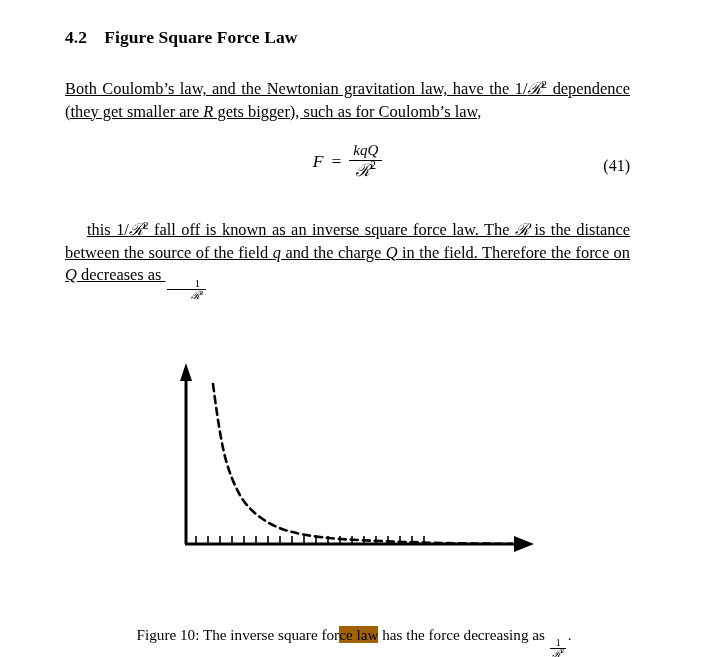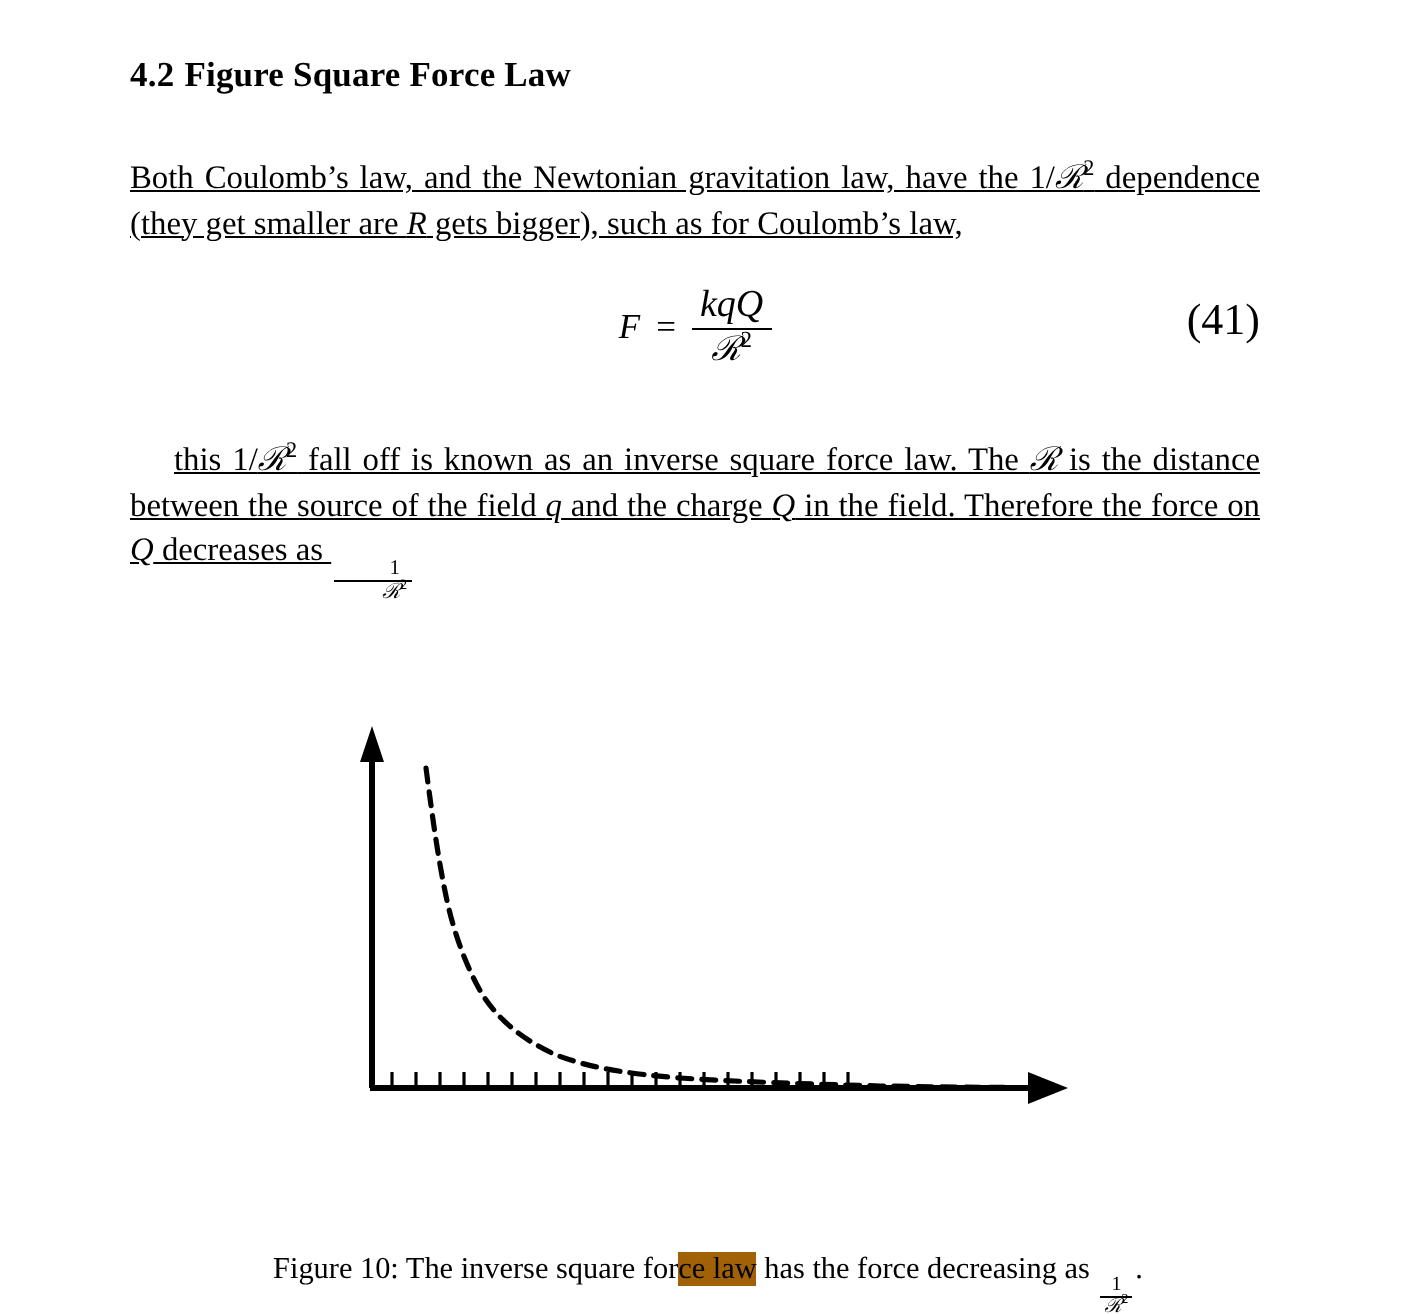--- a/index.html
+++ b/index.html
@@ -27,21 +27,21 @@
   
   .section-head {
     position: absolute;
     left: 65px;
     top: 27px;
     font-size: 17.5px;
     font-weight: bold;
     letter-spacing: 0.1px;
     white-space: nowrap;
   }
-  .section-head .sec-num { margin-right: 5px; }
+  .section-head .sec-num { margin-right: 17px; }
 
   
   .para {
     position: absolute;
     left: 65px;
     width: 565px;
     font-size: 16.4px;
     line-height: 22.2px;
     text-align: justify;
     text-justify: inter-word;
@@ -90,37 +90,37 @@
   .eq-eq  { font-size: 17.5px; padding: 0 2px; }
   .frac {
     display: inline-flex;
     flex-direction: column;
     align-items: center;
     vertical-align: middle;
     line-height: 1.05;
   }
   .frac .num {
     font-style: italic;
-    font-size: 19px;
+    font-size: 15px;
     padding: 0 4px 1px 4px;
   }
   .frac .bar {
     width: 100%;
     height: 1px;
     background: #000;
   }
   .frac .den {
     font-size: 17px;
     padding: 1px 4px 0 4px;
   }
   .eq-number {
     position: absolute;
     right: 0;
-    top: 4px;
-    font-size: 22px;
+    top: 14px;
+    font-size: 16px;
   }
 
   
   .frac-sm {
     display: inline-flex;
     flex-direction: column;
     align-items: center;
     vertical-align: -0.42em;
     line-height: 1;
     margin: 0 1.5px;

